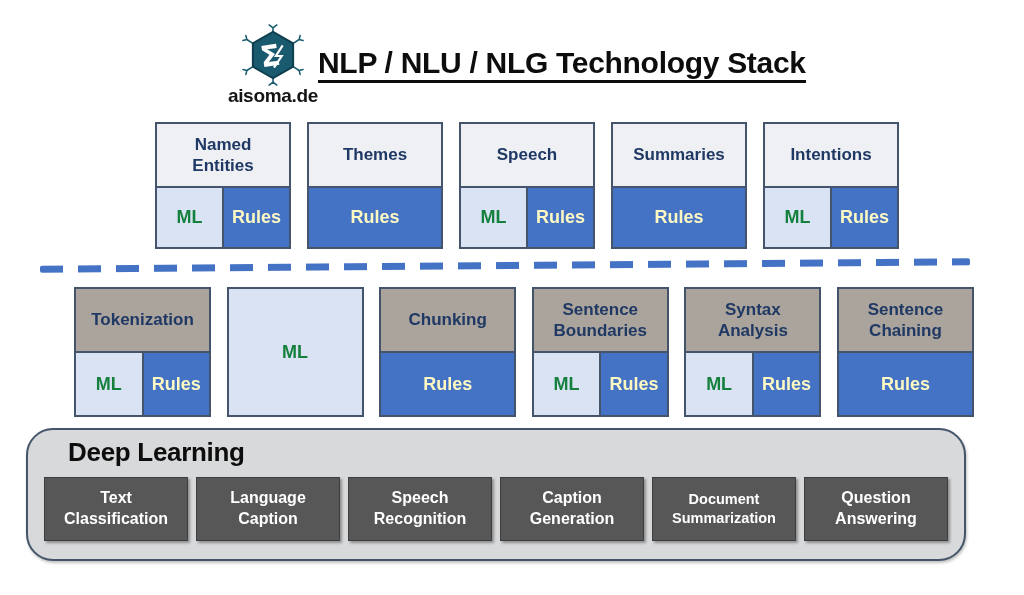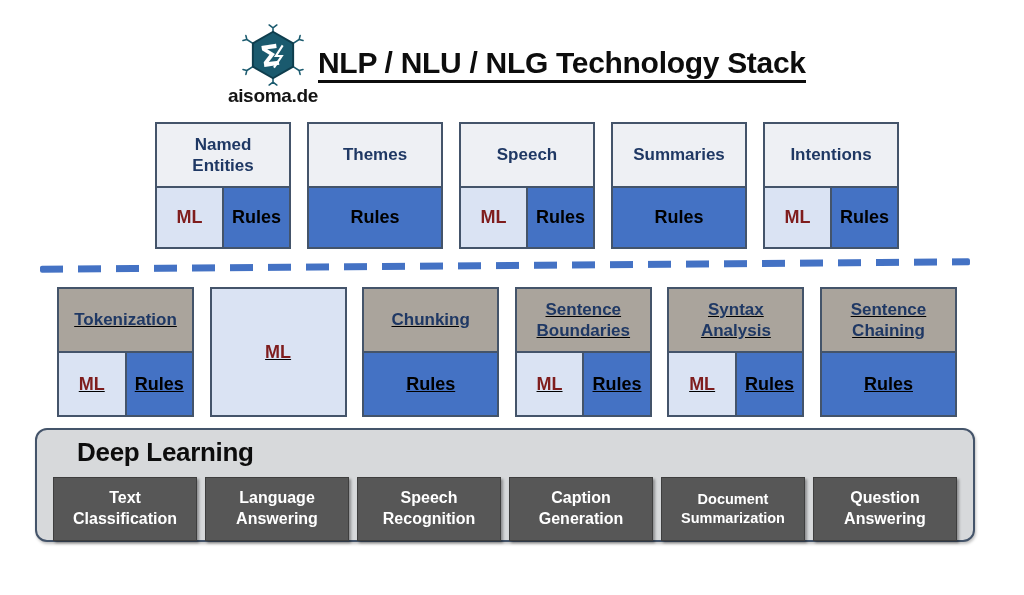--- a/index.html
+++ b/index.html
@@ -37,21 +37,21 @@
     font-weight: bold;
     color: #0d0d0d;
     letter-spacing: -0.3px;
     white-space: nowrap;
     border-bottom: 3.5px solid #0d0d0d;
   }
 
   
   .row { position: absolute; display: flex; }
   #top-row    { left: 143px; top: 122px; gap: 16px; margin-left: 12px; }
-  #middle-row { left: 57px;  top: 287px; gap: 15.6px; text-decoration: underline; }
+  #middle-row { left: 74px;  top: 287px; gap: 15.6px; }
 
   .stack-box {
     display: flex;
     flex-direction: column;
     border: 2px solid #44546a;
     background: #ffffff;
     box-sizing: border-box;
   }
   #top-row .stack-box    { width: 136px; height: 127px; }
   #middle-row .stack-box { width: 137px; height: 130px; }
@@ -74,46 +74,46 @@
 
   .box-cells { flex: 1 1 auto; display: flex; }
   .cell {
     flex: 1 1 0;
     display: flex;
     align-items: center;
     justify-content: center;
     font-weight: bold;
     font-size: 18px;
   }
-  .cell.ml    { background: #dae3f3; color: #7f1d1d; }
-  .cell.rules { background: #4472c4; color: #000000; }
+  .cell.ml    { background: #dae3f3; color: #15803d; }
+  .cell.rules { background: #4472c4; color: #fef9c3; }
   .cell.ml + .cell.rules { border-left: 2px solid #44546a; }
 
   
   #dashed-divider {
     position: absolute;
     left: 40px;
     top: 262px;
     width: 930px;
     height: 7px;
     background: repeating-linear-gradient(90deg, #4472c4 0 23px, transparent 23px 38px);
     transform: rotate(-0.45deg);
     border-radius: 2px;
   }
 
   
   #deep-learning {
     position: absolute;
-    left: 35px;
+    left: 26px;
     top: 428px;
     width: 940px;
-    height: 114px;
+    height: 133px;
     background: #d7d9db;
     border: 2.5px solid #44546a;
-    border-radius: 12px;
+    border-radius: 27px;
     box-sizing: border-box;
     box-shadow: 1px 2px 3px rgba(0,0,0,0.25);
   }
   .dl-title {
     position: absolute;
     left: 40px;
     top: 7px;
     font-size: 26px;
     font-weight: bold;
     color: #0d0d0d;
@@ -245,21 +245,21 @@
         <div class="box-cells">
           <div class="cell rules">Rules</div>
         </div>
       </div>
     </div>
 
   <div id="deep-learning">
     <div class="dl-title">Deep Learning</div>
     <div id="dl-boxes">
         <div class="dl-box">Text Classification</div>
-        <div class="dl-box">Language Answering</div>
+        <div class="dl-box">Language Caption</div>
         <div class="dl-box">Speech Recognition</div>
         <div class="dl-box">Caption Generation</div>
         <div class="dl-box small-text">Document Summarization</div>
         <div class="dl-box">Question Answering</div>
       </div>
   </div>
 
 </div>
 
 </body></html>

